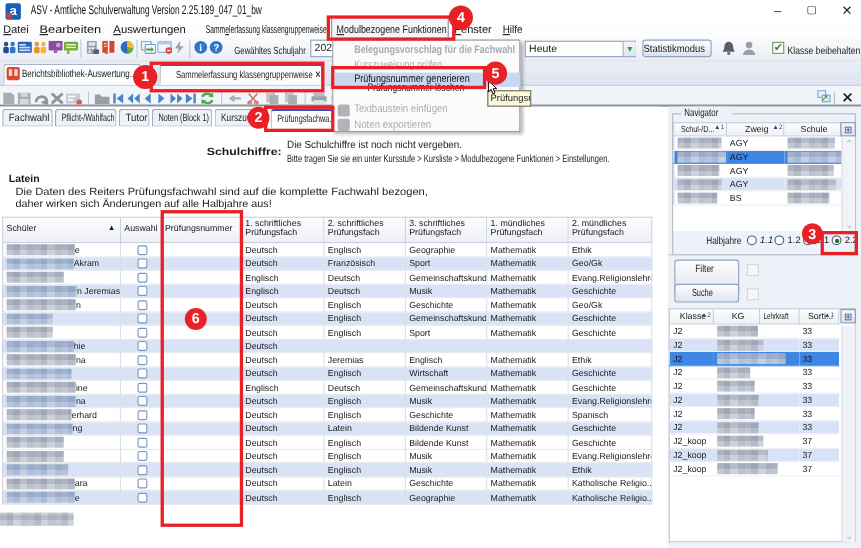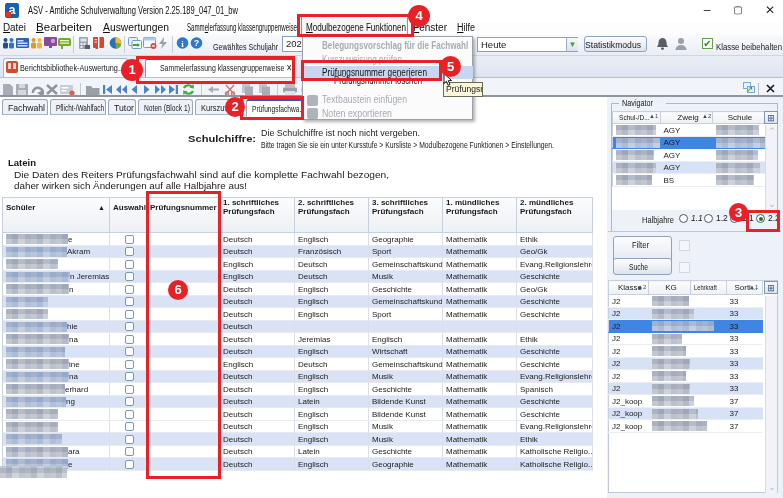--- a/index.html
+++ b/index.html
@@ -27,21 +27,21 @@
 .doctab.active { background:#fff; border-color:#8c9bb2; border-top:2px solid #3a5dc0; }
 
 #toolbar2 { left:0; top:78px; width:783px; height:19px; background:#f1f4f9; border-bottom:2px solid #8f959d; }
 
 #leftpane { left:0; top:97px; width:601px; height:401px; background:#fff; }
 .itab { top:2px; height:16px; background:#eef1f8; border:1px solid #98a6bc; border-bottom-color:#aab6c8; border-radius:3px 3px 0 0; font-size:9.5px; padding:2px 5px 0 5px; }
 .itab.active { background:#fff; border-top:2px solid #2b54c4; border-bottom:1px solid #fff; height:18px; }
 
 table { border-collapse:separate; border-spacing:0; table-layout:fixed; }
 #maintab { position:absolute; left:2px; top:100px; width:591px; font-size:8px; }
-#maintab th { background:linear-gradient(#fbfcfd,#edf0f5); border-top:1px solid #c8d0dd; border-right:1px solid #c8d0dd; border-bottom:1px solid #c8d0dd; font-weight:bold; text-align:left; padding:0 0 16px 3px; font-size:8px; line-height:9px; height:20px; vertical-align:middle; white-space:nowrap; overflow:hidden; }
+#maintab th { background:linear-gradient(#fbfcfd,#edf0f5); border-top:1px solid #c8d0dd; border-right:1px solid #c8d0dd; border-bottom:1px solid #c8d0dd; font-weight:normal; text-align:left; padding:0 0 4px 3px; font-size:8px; line-height:9px; height:20px; vertical-align:middle; white-space:nowrap; overflow:hidden; }
 #maintab td { border-right:1px solid #dadfe9; border-bottom:1px solid #e7eaf1; height:11px; box-sizing:content-box; padding:0 0 0 3px; font-size:8px; line-height:11px; white-space:nowrap; overflow:hidden; vertical-align:middle; }
 tr.bl td { background:#d9e3f5; border-bottom-color:#cbd7ec; }
 #maintab tr:nth-child(even) td { height:12px; }
 .cb { width:9px; height:9px; border:1px solid #7a96b8; border-radius:2px; background:#fff; margin:0 auto; }
 .blur { display:inline-block; height:10px; vertical-align:middle; background:
  repeating-linear-gradient(90deg,#c3c7cf 0 6px,#b4bac6 6px 12px,#cdd1d9 12px 19px,#bcc2cd 19px 25px),
  repeating-linear-gradient(0deg,rgba(255,255,255,.35) 0 5px,rgba(90,110,150,.18) 5px 10px); background-blend-mode:multiply; }
 .blurb { background:
  repeating-linear-gradient(90deg,#b8c6dd 0 6px,#a9bcd9 6px 12px,#c4cfe2 12px 19px,#afc0da 19px 25px),
  repeating-linear-gradient(0deg,rgba(255,255,255,.35) 0 5px,rgba(90,110,150,.18) 5px 10px); background-blend-mode:multiply; }

